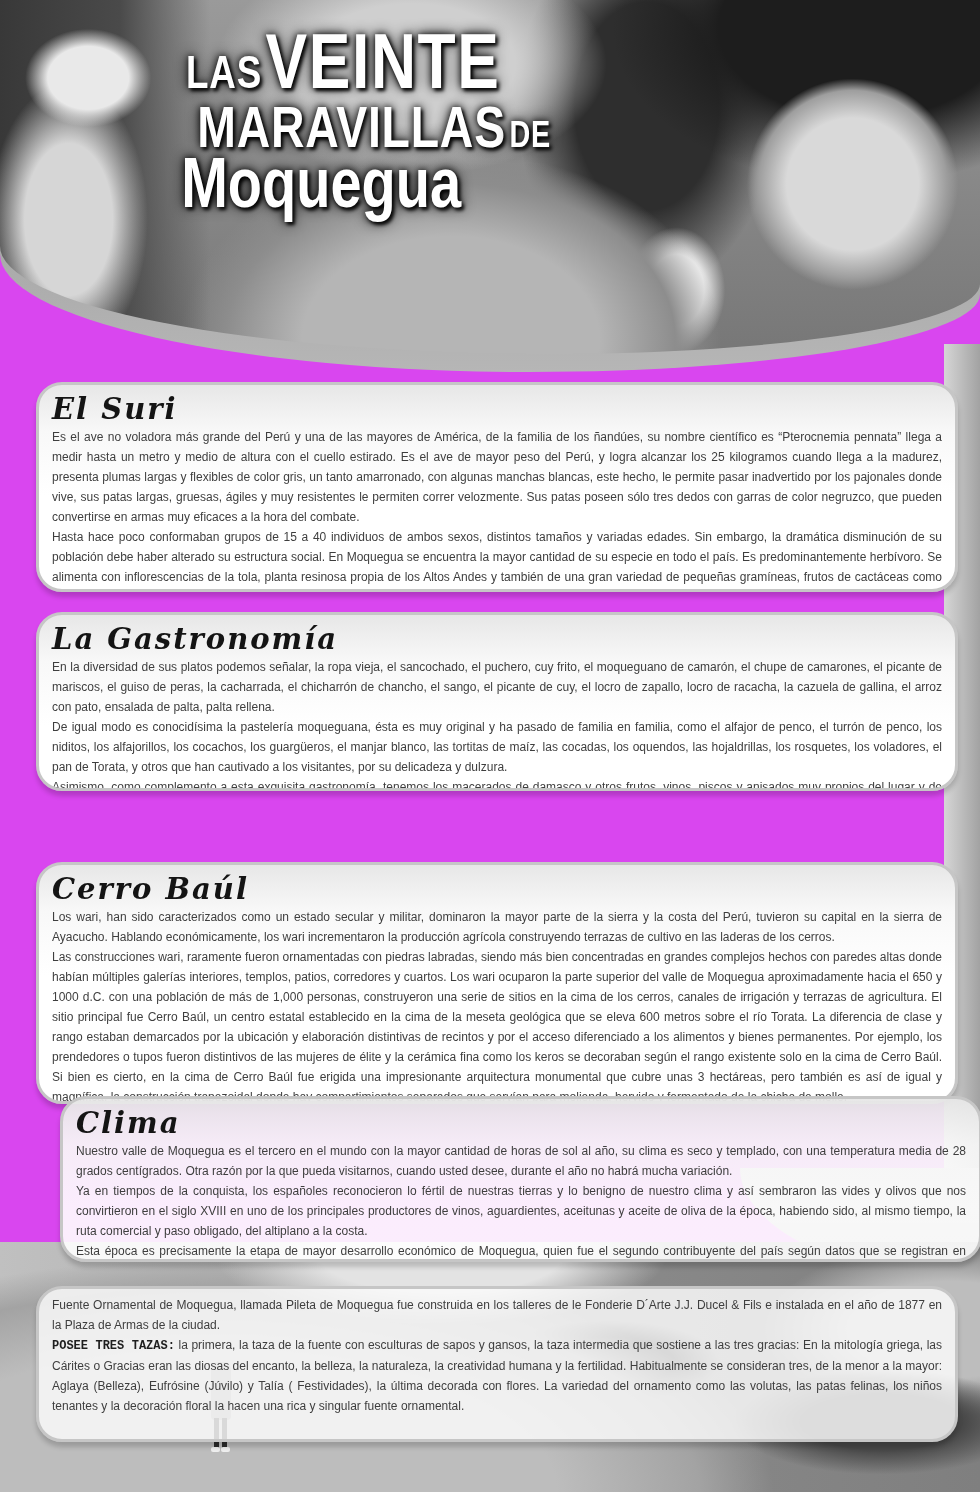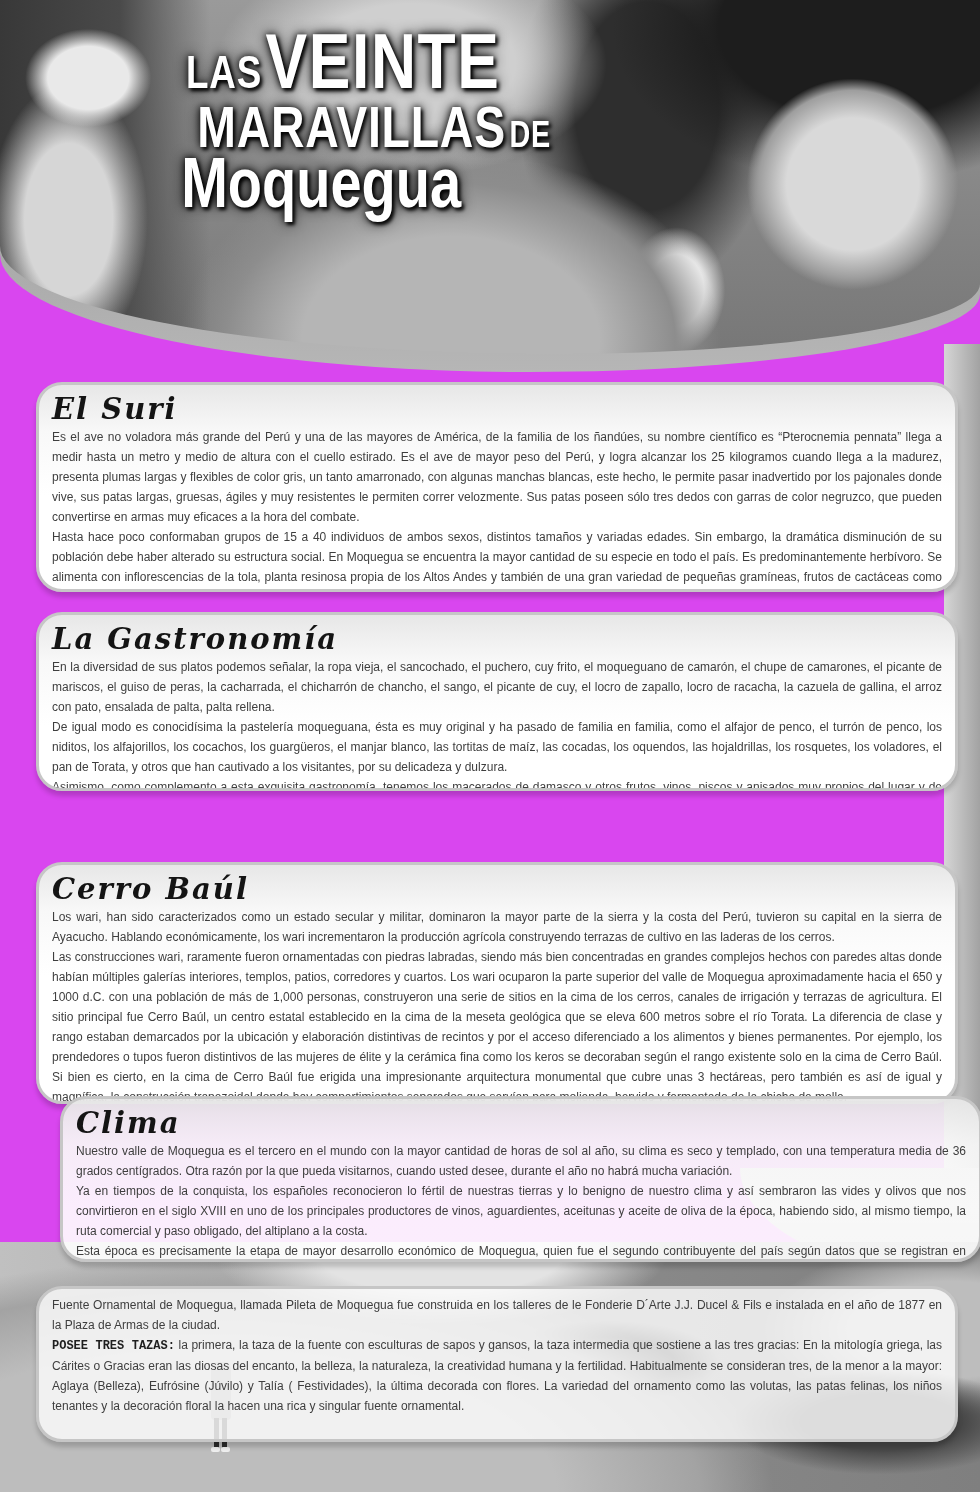--- a/index.html
+++ b/index.html
@@ -147,21 +147,21 @@
   </section>
 
   <section class="panel" id="panel-baul">
     <h2>Cerro Baúl</h2>
     <p>Los wari, han sido caracterizados como un estado secular y militar, dominaron la mayor parte de la sierra y la costa del Perú, tuvieron su capital en la sierra de Ayacucho. Hablando económicamente, los wari incrementaron la producción agrícola construyendo terrazas de cultivo en las laderas de los cerros.</p>
     <p>Las construcciones wari, raramente fueron ornamentadas con piedras labradas, siendo más bien concentradas en grandes complejos hechos con paredes altas donde habían múltiples galerías interiores, templos, patios, corredores y cuartos. Los wari ocuparon la parte superior del valle de Moquegua aproximadamente hacia el 650 y 1000 d.C. con una población de más de 1,000 personas, construyeron una serie de sitios en la cima de los cerros, canales de irrigación y terrazas de agricultura. El sitio principal fue Cerro Baúl, un centro estatal establecido en la cima de la meseta geológica que se eleva 600 metros sobre el río Torata. La diferencia de clase y rango estaban demarcados por la ubicación y elaboración distintivas de recintos y por el acceso diferenciado a los alimentos y bienes permanentes. Por ejemplo, los prendedores o tupos fueron distintivos de las mujeres de élite y la cerámica fina como los keros se decoraban según el rango existente solo en la cima de Cerro Baúl. Si bien es cierto, en la cima de Cerro Baúl fue erigida una impresionante arquitectura monumental que cubre unas 3 hectáreas, pero también es así de igual y magnífica, la construcción trapezoidal donde hay compartimientos separados que servían para molienda, hervido y fermentado de la chicha de molle.</p>
   </section>
 
   <section class="panel" id="panel-clima">
     <h2>Clima</h2>
-    <p>Nuestro valle de Moquegua es el tercero en el mundo con la mayor cantidad de horas de sol al año, su clima es seco y templado, con una temperatura media de 36 grados centígrados. Otra razón por la que pueda visitarnos, cuando usted desee, durante el año no habrá mucha variación.</p>
+    <p>Nuestro valle de Moquegua es el tercero en el mundo con la mayor cantidad de horas de sol al año, su clima es seco y templado, con una temperatura media de 28 grados centígrados. Otra razón por la que pueda visitarnos, cuando usted desee, durante el año no habrá mucha variación.</p>
     <p>Ya en tiempos de la conquista, los españoles reconocieron lo fértil de nuestras tierras y lo benigno de nuestro clima y así sembraron las vides y olivos que nos convirtieron en el siglo XVIII en uno de los principales productores de vinos, aguardientes, aceitunas y aceite de oliva de la época, habiendo sido, al mismo tiempo, la ruta comercial y paso obligado, del altiplano a la costa.</p>
     <p>Esta época es precisamente la etapa de mayor desarrollo económico de Moquegua, quien fue el segundo contribuyente del país según datos que se registran en diferentes fuentes, el primero fue Lima, el segundo Moquegua, debido a sus exportaciones a Chile y Bolivia de vinos, aguardientes y productos de la zona.</p>
   </section>
 
   <section class="panel translucent" id="panel-fuente">
     <p>Fuente Ornamental de Moquegua, llamada Pileta de Moquegua fue construida en los talleres de le Fonderie D´Arte J.J. Ducel &amp; Fils e instalada en el año de 1877 en la Plaza de Armas de la ciudad.</p>
     <p><strong>POSEE TRES TAZAS:</strong><span> la primera, la taza de la fuente con esculturas de sapos y gansos, la taza intermedia que sostiene a las tres gracias: En la mitología griega, las Cárites o Gracias eran las diosas del encanto, la belleza, la naturaleza, la creatividad humana y la fertilidad. Habitualmente se consideran tres, de la menor a la mayor: Aglaya (Belleza), Eufrósine (Júvilo) y Talía ( Festividades), la última decorada con flores. La variedad del ornamento como las volutas, las patas felinas, los niños tenantes y la decoración floral la hacen una rica y singular fuente ornamental.</span></p>
   </section>
 
 </div>

